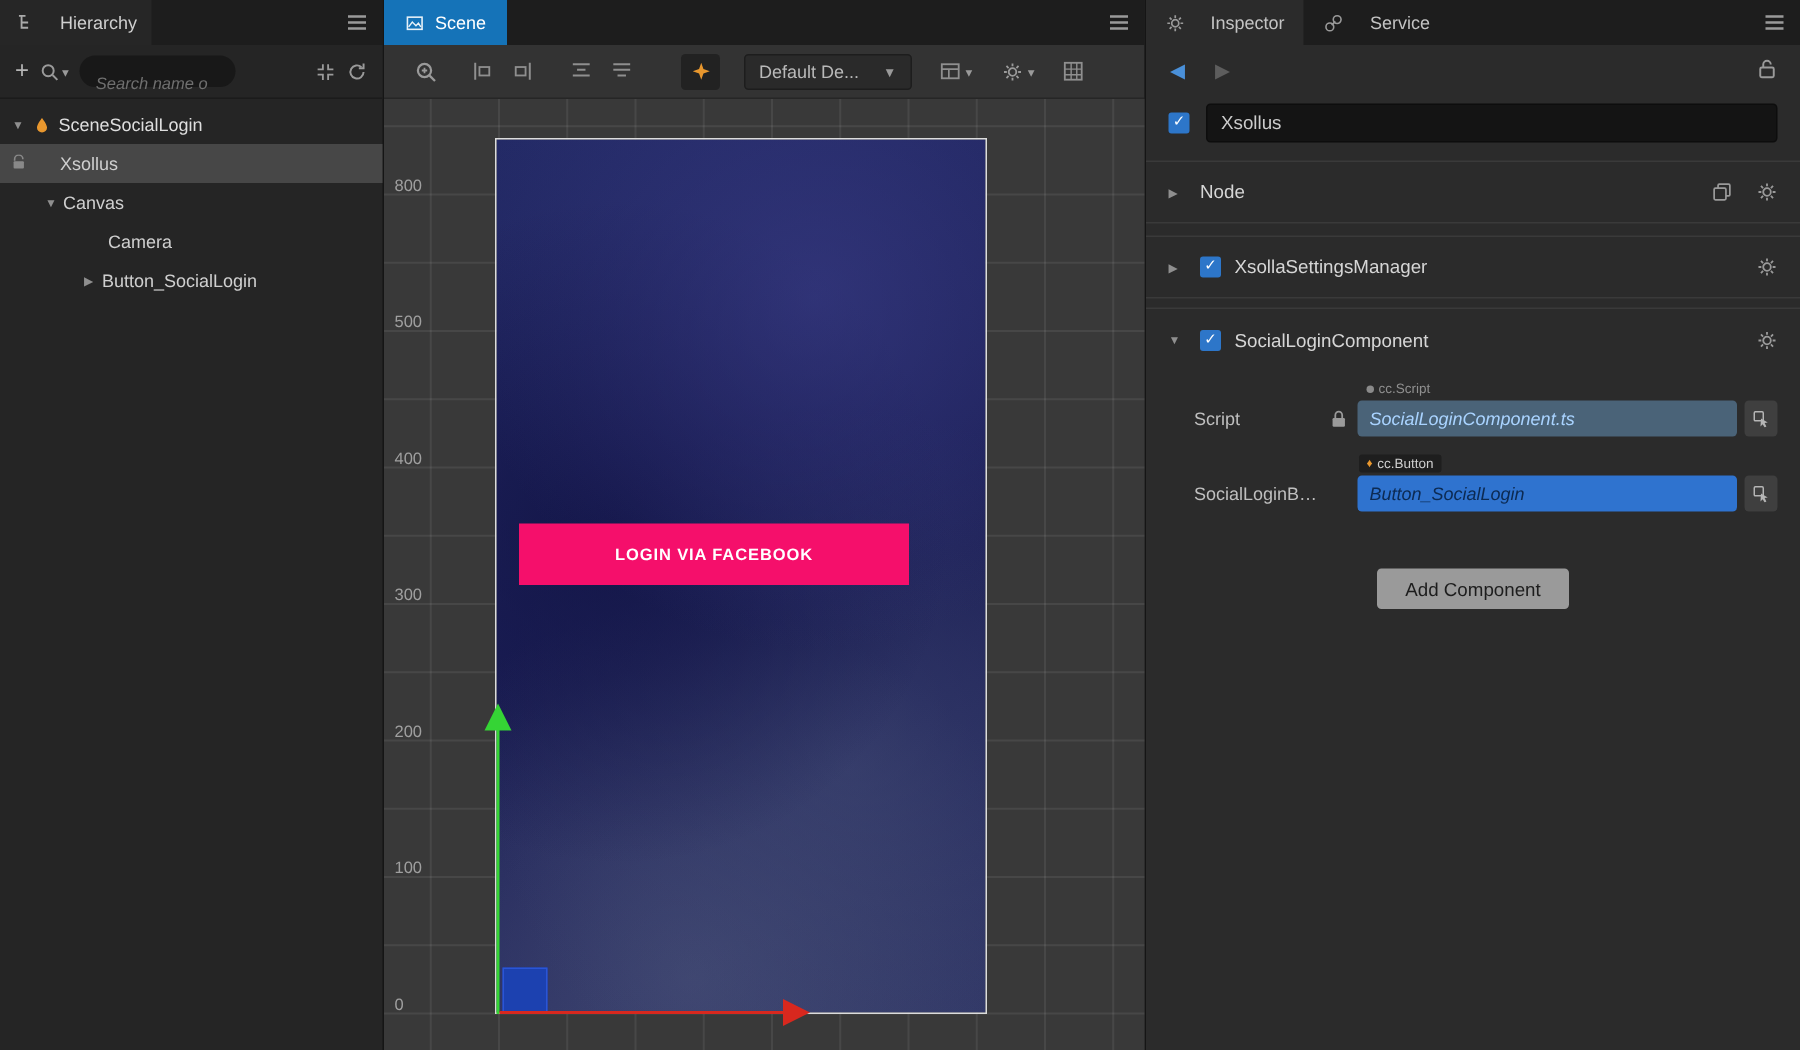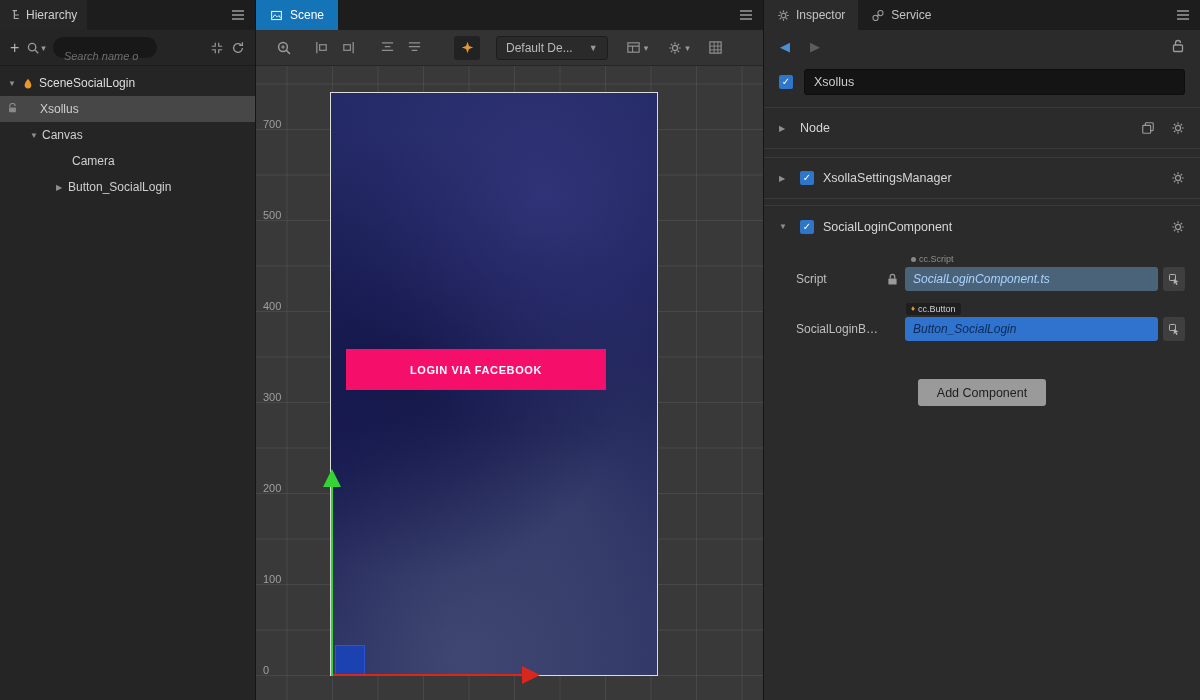--- a/index.html
+++ b/index.html
@@ -18,21 +18,21 @@
   .burger { padding:0 10px; cursor:pointer; }
   .checkbox {
     width:14px; height:14px; flex:none; border-radius:2px;
     background:#2d76c9; color:#fff; font-size:10px; line-height:14px;
     text-align:center; cursor:pointer;
   }
   .arrow { color:#8f8f8f; font-size:8px; width:12px; flex:none; }
 
   
   #left { width:256px; flex:none; background:#252525; border-right:1px solid #151515; display:flex; flex-direction:column; }
-  .left-tab { display:flex; align-items:center; gap:2px; padding:0 10px; height:30px; background:#262626; color:#cfcfcf; }
+  .left-tab { display:flex; align-items:center; gap:16px; padding:0 10px; height:30px; background:#262626; color:#cfcfcf; }
   .hier-toolbar {
     height:36px; flex:none; display:flex; align-items:center; gap:7px;
     padding:0 10px; background:#252525; border-bottom:1px solid #1b1b1b;
   }
   .plus { color:#b5b5b5; font-size:16px; line-height:16px; cursor:pointer; }
   .search-btn { display:flex; align-items:center; gap:1px; cursor:pointer; }
   .search-box {
     display:flex; align-items:center; background:#181818; border-radius:11px;
     height:21px; padding:0 9px; width:104px;
   }
@@ -106,21 +106,21 @@
   }
   .axis-x-line { position:absolute; left:77px; top:608px; width:190px; height:2px; background:#d8281e; z-index:4; }
   .axis-x-head {
     position:absolute; left:266px; top:600px; width:0; height:0; z-index:4;
     border-top:9px solid transparent; border-bottom:9px solid transparent; border-left:18px solid #d8281e;
   }
   .origin-square { position:absolute; left:79px; top:579px; width:30px; height:30px; background:#1c41b0; border:1px solid #2a55d6; z-index:3; }
 
   
   #right { width:437px; flex:none; background:#2b2b2b; border-left:1px solid #151515; display:flex; flex-direction:column; }
-  .insp-tab { height:30px; display:flex; align-items:center; gap:6px; padding:0 13px; color:#c3c3c3; cursor:pointer; }
+  .insp-tab { height:30px; display:flex; align-items:center; gap:17px; padding:0 13px; color:#c3c3c3; cursor:pointer; }
   .insp-tab.active { background:#2b2b2b; }
   .insp-nav { height:32px; display:flex; align-items:center; gap:20px; padding:0 16px; }
   .nav-back { color:#4a90d9; font-size:13px; cursor:pointer; }
   .nav-fwd { color:#5d5d5d; font-size:13px; cursor:pointer; }
   .name-row { display:flex; align-items:center; gap:11px; padding:7px 15px 12px; }
   .name-input {
     flex:1; height:26px; background:#141414; border:1px solid #0d0d0d; border-radius:3px;
     color:#cccccc; padding:0 9px; font-size:12.5px; font-family:"Liberation Sans",sans-serif; outline:none;
   }
   .sec-row {
@@ -318,21 +318,21 @@
     </span>
     <span class="tbtn" style="margin-left:18px">
       <svg width="15" height="15" viewBox="0 0 16 16">
           <rect x="2" y="2" width="12" height="12" fill="none" stroke="#8f8f8f" stroke-width="1.3"></rect>
           <path d="M2 6.5h12M2 10.5h12M6.5 2v12M10.5 2v12" stroke="#8f8f8f" stroke-width="1"></path>
         </svg>
     </span>
   </div>
 
   <div class="scene-canvas">
-    <span class="ruler-num" style="top:52px">700</span>
+    <span class="ruler-num" style="top:52px">800</span>
     <span class="ruler-num" style="top:143px">500</span>
     <span class="ruler-num" style="top:234px">400</span>
     <span class="ruler-num" style="top:325px">300</span>
     <span class="ruler-num" style="top:416px">200</span>
     <span class="ruler-num" style="top:507px">100</span>
     <span class="ruler-num" style="top:598px">0</span>
 
     <div class="viewport">
       <div class="fb-btn">
         <span>LOGIN VIA FACEBOOK</span>

